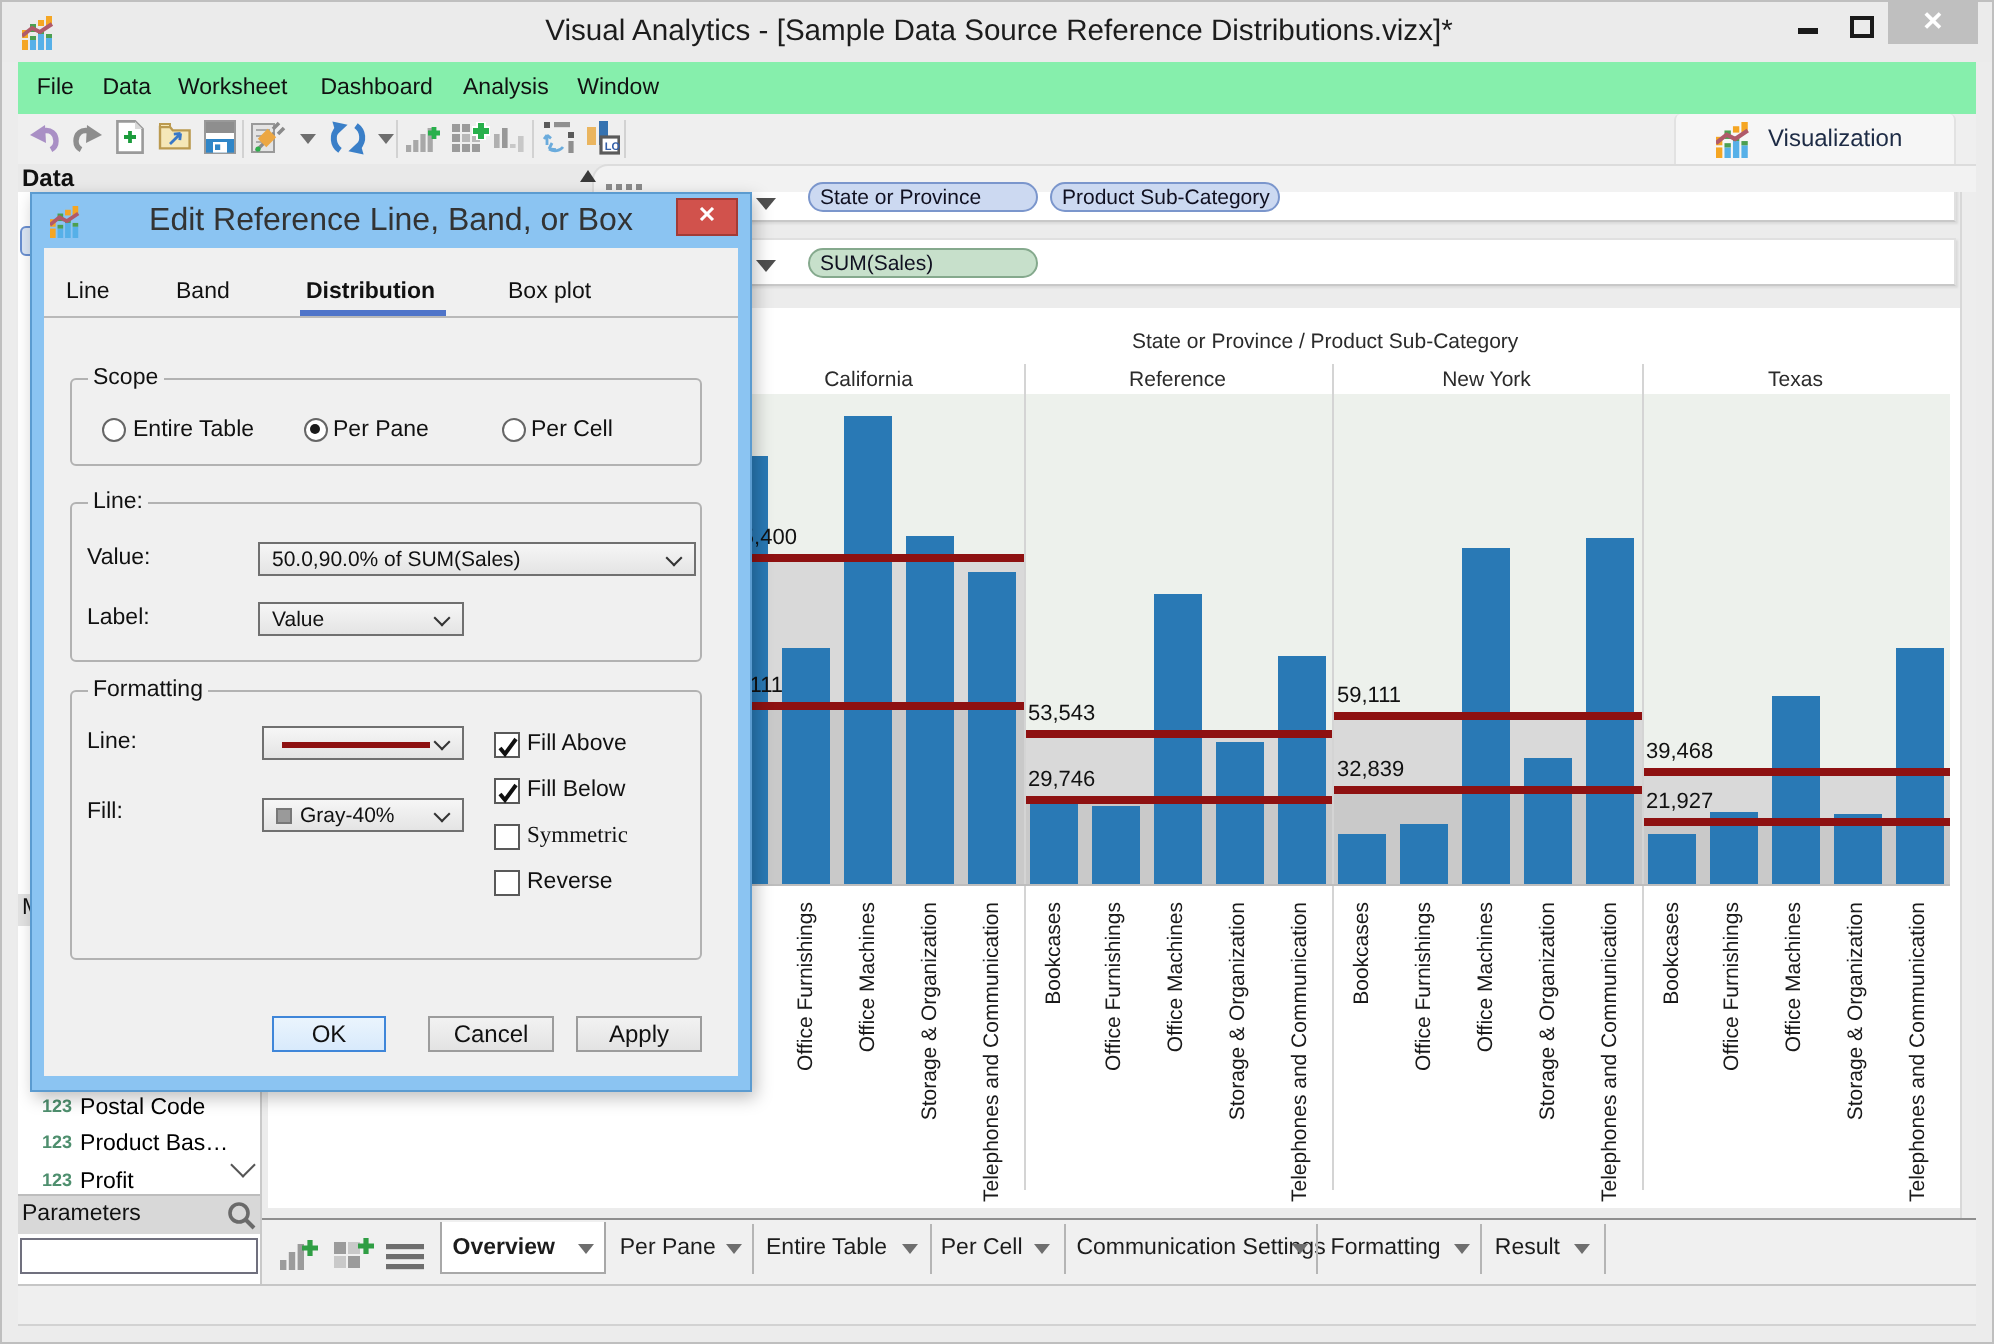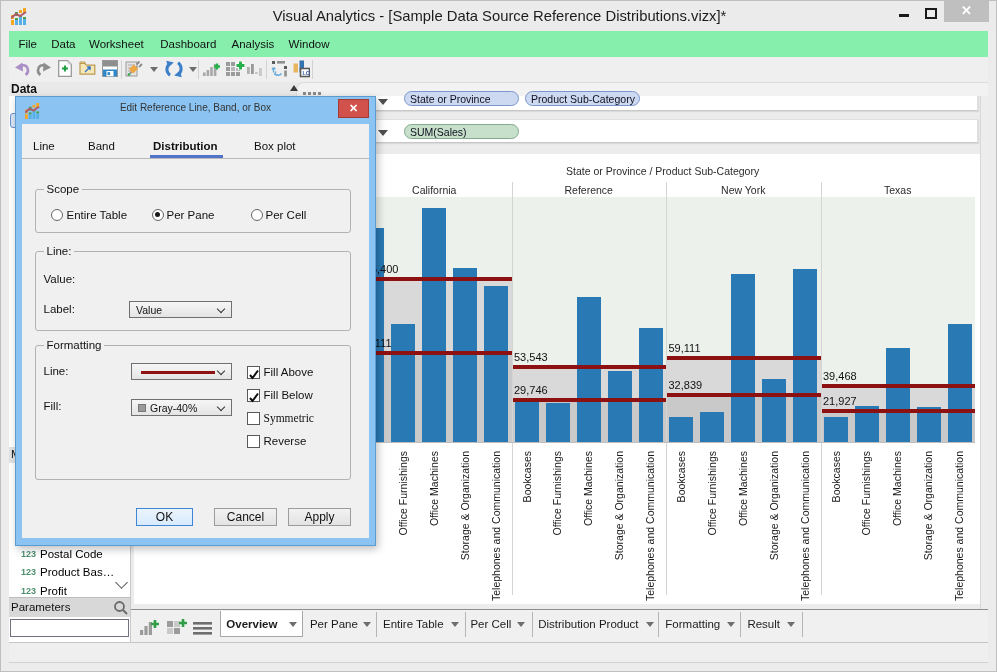--- a/index.html
+++ b/index.html
@@ -51,21 +51,21 @@
 .vlabel { position:absolute; transform-origin:0 0; transform:rotate(-90deg) translateX(-100%); white-space:nowrap; font-size:10.5px; color:#1a1a1a; }
 
 #tabrow { position:absolute; left:131px; top:609px; width:857px; height:33px; background:#f0f0f0; border-top:1px solid #8e8e8e; }
 .btab { position:absolute; top:8px; font-size:11.5px; color:#1c1c1c; white-space:nowrap; }
 .btab-sep { position:absolute; top:2px; width:1px; height:25px; background:#b5b5b5; }
 .tab-arrow { position:absolute; width:0; height:0; border-left:4px solid transparent; border-right:4px solid transparent; border-top:5px solid #6e6e6e; }
 #statusbar { position:absolute; left:9px; top:642px; width:979px; height:21px; background:#efefef; border-top:1px solid #c6c6c6; border-bottom:1px solid #d2d2d2; }
 
 #dialog { position:absolute; left:15px; top:96px; width:361px; height:450px; background:#8bc4f2; border:1px solid #5b9bd0; box-shadow:2px 3px 8px rgba(0,0,0,0.25); z-index:100; }
 #dlg-title { position:absolute; left:0; top:0; width:100%; height:27px; }
-#dlg-title-text { position:absolute; left:0; top:5px; width:100%; text-align:center; font-size:10px; color:#333; }
+#dlg-title-text { position:absolute; left:0; top:5px; width:100%; text-align:center; font-size:16px; color:#333; }
 #dlg-close { position:absolute; left:322px; top:2px; width:31px; height:19px; background:#d1524c; border:1px solid #a23b36; color:#fff; font-size:11px; font-weight:bold; text-align:center; line-height:17px; }
 #dlg-body { position:absolute; left:6px; top:27px; width:347px; height:414px; background:#f0f0f0; }
 .dtab { position:absolute; top:16px; font-size:11.5px; color:#111; }
 .group { position:absolute; border:1px solid #b2b2b2; border-radius:3px; }
 .glabel { position:absolute; top:-7px; background:#f0f0f0; font-size:11.5px; color:#111; padding:0 3px; }
 .dlabel { position:absolute; font-size:11.5px; color:#111; }
 .radio { position:absolute; width:12px; height:12px; border:1px solid #666; border-radius:50%; background:#fff; }
 .radio.sel::after { content:""; position:absolute; left:2.5px; top:2.5px; width:5px; height:5px; border-radius:50%; background:#1a1a1a; }
 .combo { position:absolute; height:17px; border:1px solid #707070; background:linear-gradient(#f6f6f6,#e4e4e4); font-size:10.5px; color:#111; }
 .combo .cv { position:absolute; left:6px; top:2px; }
@@ -185,20 +185,37 @@
     <rect x="13.2" y="10.5" width="2.6" height="6" fill="#8f8f8f"></rect>
     <path d="M3.5 14.5 C6 16 9 15.5 10.5 13.5 M3.5 14.5 L7 14.8 M3.5 14.5 L5 11.5" fill="none" stroke="#6aabdc" stroke-width="1.4"></path>
     <path d="M2.5 12.5 L2.5 7.5 M2.5 7.5 L1 9.5 M2.5 7.5 L4.5 9.2" fill="none" stroke="#6aabdc" stroke-width="1.4"></path>
   </svg>
   <svg class="abs" style="left:284px; top:3px;" width="17" height="18" viewBox="0 0 17 18">
     <rect x="0.5" y="3.5" width="4.5" height="9" fill="#eab55f"></rect>
     <rect x="6.5" y="0.5" width="4.5" height="12" fill="#3572b0"></rect>
     <rect x="7.5" y="8.5" width="9" height="8" fill="#ffffff" stroke="#5a5a5a" stroke-width="1.6"></rect>
     <text x="9.4" y="15" font-size="5.5" font-weight="bold" fill="#3560a8" font-family="Liberation Sans, sans-serif">LO</text>
   </svg>
+  <div id="viz-tab">
+    <svg style="position:absolute; left:20px; top:4px;" width="18" height="18" viewBox="0 0 17 17">
+      <rect x="0" y="7" width="3" height="4" fill="#f5a623"></rect>
+        <rect x="0" y="12" width="3" height="5" fill="#f5a623"></rect>
+      <rect x="4" y="4" width="3" height="4" fill="#4c9f50"></rect>
+        <rect x="4" y="12" width="3" height="5" fill="#56b0e8"></rect>
+        <rect x="4" y="10" width="3" height="2" fill="#4c9f50"></rect>
+      <rect x="8" y="2" width="3" height="3" fill="#f5a623"></rect>
+        <rect x="8" y="9" width="3" height="8" fill="#56b0e8"></rect>
+        <rect x="8" y="7" width="3" height="2" fill="#4c9f50"></rect>
+      <rect x="12" y="0" width="3" height="5" fill="#f5a623"></rect>
+        <rect x="12" y="11" width="3" height="6" fill="#56b0e8"></rect>
+        <rect x="12" y="9" width="3" height="2" fill="#4c9f50"></rect>
+      <polyline points="0,10 5,6 9,8 15,4" fill="none" stroke="#b05a6a" stroke-width="2"></polyline>
+    </svg>
+    <span>Visualization</span>
+  </div>
 </div>
 
 <div id="hdrstrip">
   <div id="hdr-tab">
     <div style="position:absolute; left:6px; top:9px; width:3px; height:3px; background:#8a8a8a;"></div>
     <div style="position:absolute; left:11px; top:9px; width:3px; height:3px; background:#8a8a8a;"></div>
     <div style="position:absolute; left:16px; top:9px; width:3px; height:3px; background:#8a8a8a;"></div>
     <div style="position:absolute; left:21px; top:9px; width:3px; height:3px; background:#8a8a8a;"></div>
   </div>
   <span style="position:absolute; left:2px; top:0px; font-size:12px; font-weight:bold; color:#111;">Data</span>
@@ -336,21 +353,21 @@
 <div class="tab-arrow" style="left:158.4px; top:12px;"></div>
 <span class="btab" style="left:178.9px; ">Per Pane</span>
 <div class="tab-arrow" style="left:232.2px; top:12px;"></div>
 <div class="btab-sep" style="left:244.8px;"></div>
 <span class="btab" style="left:252px; ">Entire Table</span>
 <div class="tab-arrow" style="left:319.8px; top:12px;"></div>
 <div class="btab-sep" style="left:333.5px;"></div>
 <span class="btab" style="left:339.4px; ">Per Cell</span>
 <div class="tab-arrow" style="left:386.2px; top:12px;"></div>
 <div class="btab-sep" style="left:401.2px;"></div>
-<span class="btab" style="left:407.2px; ">Distribution Product</span>
+<span class="btab" style="left:407.2px; ">Communication Settings</span>
 <div class="tab-arrow" style="left:514.6px; top:12px;"></div>
 <div class="btab-sep" style="left:527.1px;"></div>
 <span class="btab" style="left:534.3px; ">Formatting</span>
 <div class="tab-arrow" style="left:595.6px; top:12px;"></div>
 <div class="btab-sep" style="left:609.2px;"></div>
 <span class="btab" style="left:616.4px; ">Result</span>
 <div class="tab-arrow" style="left:656.1px; top:12px;"></div>
 <div class="btab-sep" style="left:670.5px;"></div>
 </div>
 <div id="statusbar"></div>
@@ -388,20 +405,24 @@
       <span class="dlabel" style="left:31px; top:19px;">Entire Table</span>
       <div class="radio sel" style="left:116px; top:19px;"></div>
       <span class="dlabel" style="left:131px; top:19px;">Per Pane</span>
       <div class="radio" style="left:215px; top:19px;"></div>
       <span class="dlabel" style="left:230px; top:19px;">Per Cell</span>
     </div>
 
     <div class="group" style="left:12.5px; top:126.5px; width:316px; height:80px;">
       <span class="glabel" style="left:8px;">Line:</span>
       <span class="dlabel" style="left:8px; top:21px;">Value:</span>
+      <div class="combo" style="left:93.5px; top:19px; width:219px;">
+          <span class="cv">50.0,90.0% of SUM(Sales)</span>
+          <div class="chev"></div>
+        </div>
       <span class="dlabel" style="left:8px; top:51px;">Label:</span>
       <div class="combo" style="left:93.5px; top:49.5px; width:103px;">
           <span class="cv">Value</span>
           <div class="chev"></div>
         </div>
     </div>
 
     <div class="group" style="left:12.5px; top:221px; width:316px; height:135px;">
       <span class="glabel" style="left:8px;">Formatting</span>
       <span class="dlabel" style="left:8px; top:19px;">Line:</span>

